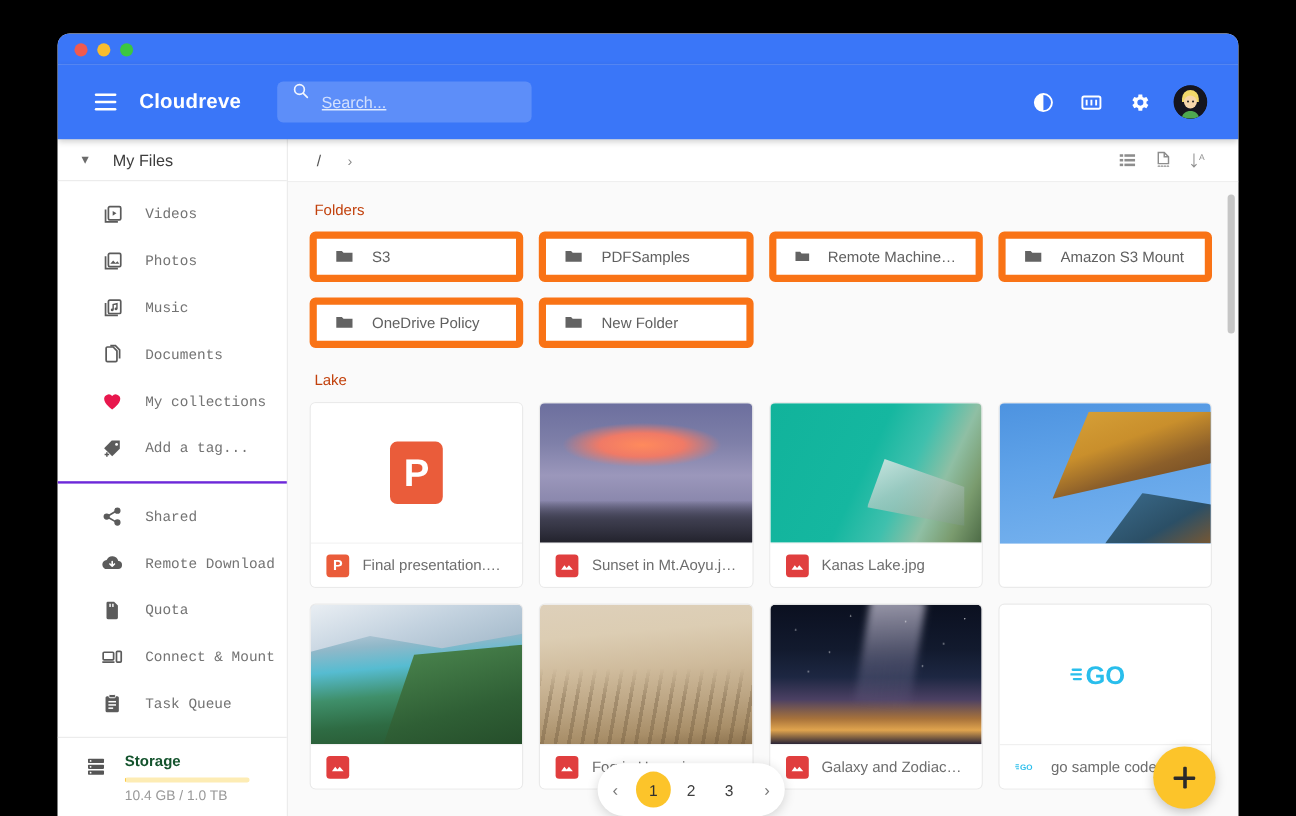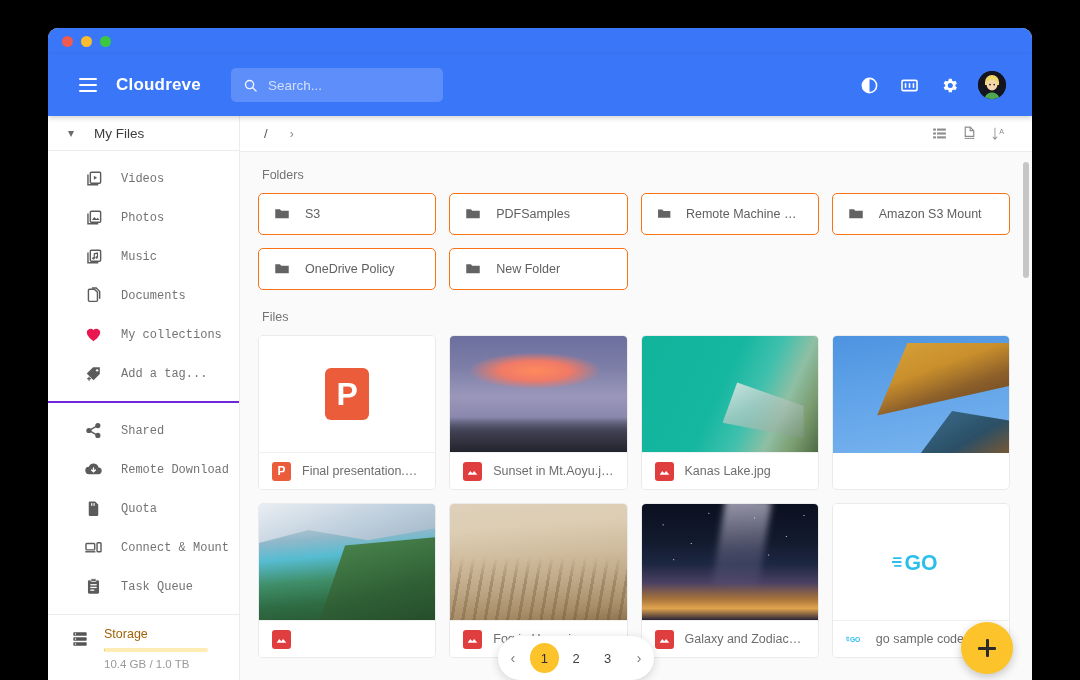--- a/index.html
+++ b/index.html
@@ -50,23 +50,24 @@
   }
   #menu-btn span { display: block; width: 18px; height: 2px; background: #fff; border-radius: 1px;}
   #brand {
     font-size: 17px; font-weight: bold; letter-spacing: .2px;
     margin-right: 30px;
   }
   #searchbox {
     width: 212px; height: 34px;
     background: rgba(255,255,255,.18);
     border-radius: 5px;
-    display: flex; align-items: center;
+    display: flex; 
     padding: 0 12px; gap: 10px;
     cursor: text;
+    text-decoration: underline;
   }
   #searchbox .sicon { width: 15px; height: 15px; opacity: .92; flex: none;}
   #search-input {
     background: transparent; border: none; outline: none;
     color: #fff; font-size: 13.5px; width: 100%;
     font-family: "Liberation Sans", sans-serif;
   }
   #search-input::placeholder { color: rgba(255,255,255,.72); }
   #appbar-spacer { flex: 1; }
   .appbar-icon {
@@ -112,21 +113,21 @@
   #sidebar-spacer { flex: 1; }
 
   #storage {
     border-top: 1px solid #ececec;
     padding: 12px 16px 10px 22px;
     display: flex; gap: 14px; align-items: flex-start;
     cursor: pointer;
   }
   #storage .st-icon { width: 20px; height: 20px; flex: none; margin-top: 2px;}
   #storage .st-body { flex: 1; }
-  #storage .st-title { font-size: 12.5px; font-weight: normal; color: #a16207; }
+  #storage .st-title { font-size: 12.5px; font-weight: bold; color: #14532d; }
   #storage .st-bar {
     margin-top: 7px; height: 4px; border-radius: 2px;
     background: #fdecb4; overflow: hidden; width: 104px;
   }
   #storage .st-bar i { display: block; height: 100%; background: #fcc947; width: 5%; }
   #storage .st-text { margin-top: 6px; font-size: 11.5px; color: #999; }
 
   
   #main { flex: 1; display: flex; flex-direction: column; min-width: 0; position: relative;}
 
@@ -143,33 +144,33 @@
     width: 30px; height: 30px; display: flex; align-items: center;
     justify-content: center; cursor: pointer; color: #8d8d8d;
   }
 
   #content {
     flex: 1; background: #fafafa; overflow: hidden; position: relative;
     padding: 16px 22px 0 18px;
   }
 
   .section-label {
-    font-size: 12.5px; color: #737373;
+    font-size: 12.5px; color: #c2410c;
     margin: 0 0 11px 4px;
   }
   .section-label.files { margin-top: 20px; }
 
   .folder-grid, .file-grid {
     display: grid; grid-template-columns: repeat(4, 1fr);
     gap: 13px;
   }
 
   .folder-card {
     height: 42px; background: #fff;
-    border: 1px solid #f97316; border-radius: 5px;
+    border: 6px solid #f97316; border-radius: 5px;
     display: flex; align-items: center; gap: 14px;
     padding: 0 14px; cursor: pointer;
     overflow: hidden;
   }
   .folder-card .fc-name {
     font-size: 12.5px; color: #606060;
     white-space: nowrap; overflow: hidden; text-overflow: ellipsis;
   }
 
   .file-card {
@@ -617,21 +618,21 @@
             <span class="fc-name">OneDrive Policy</span>
           </div>
           <div class="folder-card">
             <svg viewBox="0 0 24 24" width="18" height="18" fill="#636363">
                 <path d="M3 5.5h6.2l1.8 2H21v10H3z"></path>
               </svg>
             <span class="fc-name">New Folder</span>
           </div>
         </div>
 
-        <div class="section-label files">Files</div>
+        <div class="section-label files">Lake</div>
 
         <div class="file-grid">
 
           <div class="file-card">
             <div class="file-thumb thumb-plain">
               <div class="ppt-big">P</div>
             </div>
             <div class="file-meta">
               <span class="badge ppt">P</span>
               <span class="fm-name">Final presentation.pp...</span>

